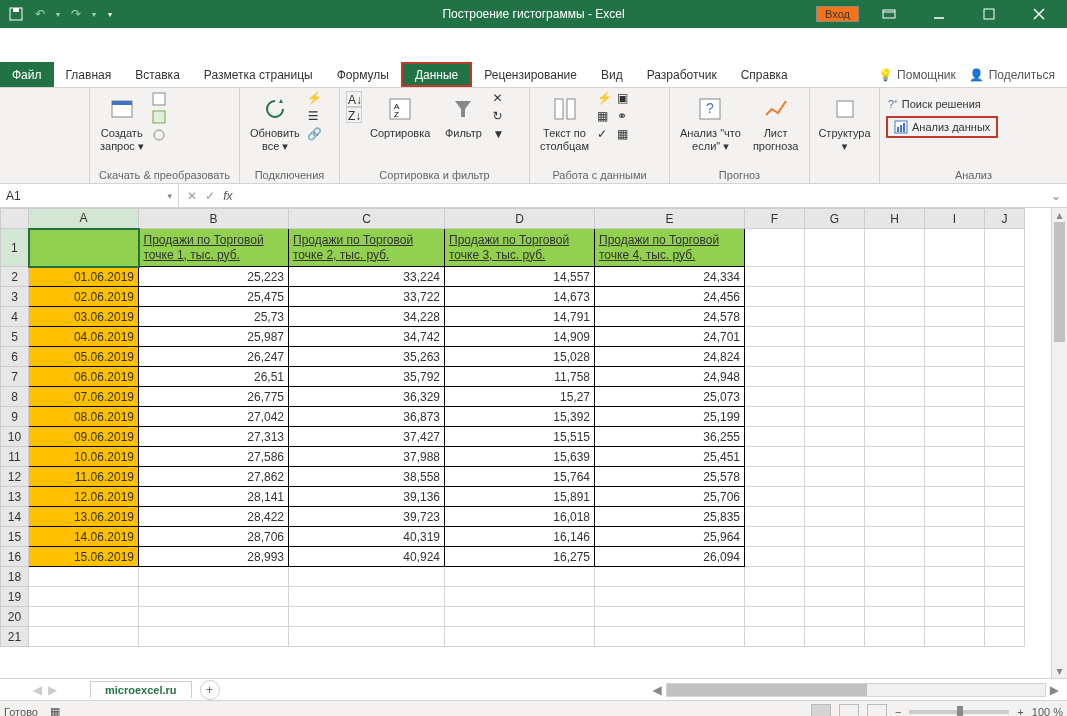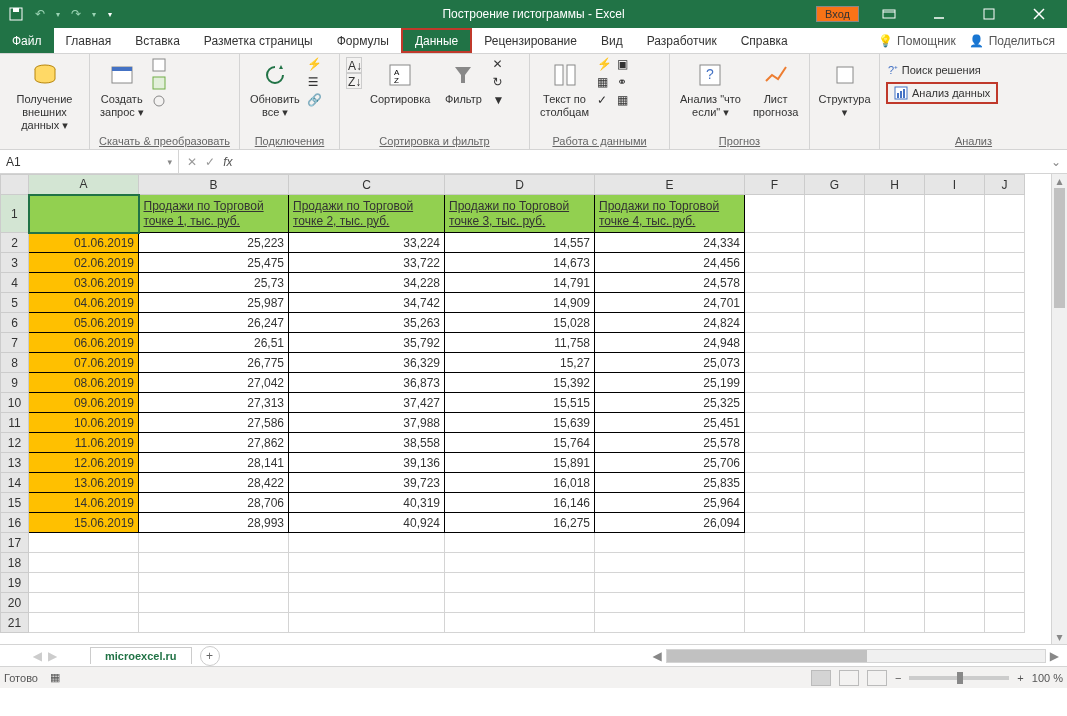--- a/index.html
+++ b/index.html
@@ -8,32 +8,32 @@
 
 .titlebar { height: 28px; background: #217346; display: flex; align-items: center; color: #fff; position: relative; }
 .qat { display: flex; align-items: center; gap: 8px; padding-left: 8px; }
 .qat-icon { width: 16px; height: 16px; display: flex; align-items: center; justify-content: center; }
 .title-center { position: absolute; left: 50%; transform: translateX(-50%); font-size: 12px; }
 .title-right { margin-left: auto; display: flex; align-items: center; gap: 10px; padding-right: 8px; }
 .login-btn { background: #f97316; color: #333; padding: 1px 8px; border: 1px solid #888; font-size: 11px; }
 .win-btn { width: 40px; height: 28px; display: flex; align-items: center; justify-content: center; color: #fff; }
 
 
-.menu { height: 26px; background: #fff; display: flex; align-items: stretch; border-bottom: 1px solid #d4d4d4; }
+.menu { height: 26px; background: #fff; display: flex; align-items: stretch; border-bottom: 1px solid #d4d4d4; margin-top: 34px; }
 .menu-tab { padding: 0 12px; display: flex; align-items: center; font-size: 12px; color: #333; cursor: pointer; }
 .menu-tab.file { background: #217346; color: #fff; }
 .menu-tab.active { background: #217346; color: #fff; border: 2px solid #c0392b; }
 .menu-right { margin-left: auto; display: flex; align-items: center; gap: 14px; padding-right: 12px; color: #555; }
 .menu-right-item { display: flex; align-items: center; gap: 4px; font-size: 12px; }
 
 
 .ribbon { height: 96px; background: #f3f2f1; border-bottom: 1px solid #d4d4d4; display: flex; }
 .ribbon-group { border-right: 1px solid #d4d4d4; display: flex; flex-direction: column; padding: 3px 6px 0; }
 .ribbon-group-content { flex: 1; display: flex; align-items: flex-start; gap: 4px; }
-.ribbon-group-label { text-align: center; font-size: 11px; color: #666; padding-bottom: 2px; text-decoration: underline; }
+.ribbon-group-label { text-align: center; font-size: 11px; color: #666; padding-bottom: 2px; }
 .ribbon-btn-large { display: flex; flex-direction: column; align-items: center; justify-content: flex-start; padding: 2px 4px; gap: 2px; min-width: 50px; text-align: center; font-size: 11px; line-height: 1.2; }
 .ribbon-icon { width: 32px; height: 32px; display: flex; align-items: center; justify-content: center; }
 .ribbon-icon-s { width: 16px; height: 16px; }
 .ribbon-col { display: flex; flex-direction: column; gap: 2px; align-items: flex-start; }
 .ribbon-small-btn { display: flex; align-items: center; gap: 4px; font-size: 11px; padding: 1px 2px; }
 .analysis-btn { border: 2px solid #c0392b; padding: 2px 6px; display: flex; align-items: center; gap: 4px; font-size: 11px; }
 
 
 .formula-bar { height: 24px; border-bottom: 1px solid #d4d4d4; display: flex; align-items: center; background: #fff; }
 .name-box { width: 179px; border-right: 1px solid #d4d4d4; padding: 0 6px; display: flex; align-items: center; justify-content: space-between; height: 100%; }
@@ -139,32 +139,20 @@
       </div>
     <div class="menu-right-item">
         <span>👤</span>
         <span>Поделиться</span>
       </div>
   </div>
 </div>
 
 <div class="ribbon">
   <div class="ribbon-group" style="width:90px">
-    <div class="ribbon-group-content">
-      <div class="ribbon-btn-large">
-        <span class="ribbon-icon">
-            <svg width="28" height="28">
-              <ellipse cx="14" cy="8" rx="10" ry="4" fill="#ffd966" stroke="#b8860b"></ellipse>
-              <path d="M4 8 v10 a10 4 0 0 0 20 0 V8" fill="#ffd966" stroke="#b8860b"></path>
-            </svg>
-          </span>
-        <span style="white-space:pre-line">Получение
-внешних данных ▾</span>
-      </div>
-    </div>
     <div class="ribbon-group-label"></div>
   </div>
 
   <div class="ribbon-group" style="width:150px">
     <div class="ribbon-group-content">
       <div class="ribbon-btn-large">
         <span class="ribbon-icon">
             <svg width="28" height="28">
               <rect x="4" y="6" width="20" height="16" fill="#fff" stroke="#888"></rect>
               <rect x="4" y="6" width="20" height="4" fill="#4472c4"></rect>
@@ -483,21 +471,21 @@
             <td class="cell"></td>
             <td class="cell"></td>
             <td class="cell"></td>
           </tr>
           <tr>
             <td class="row-header">10</td>
             <td class="cell hdr-orange">09.06.2019</td>
             <td class="cell data">27,313</td>
             <td class="cell data">37,427</td>
             <td class="cell data">15,515</td>
-            <td class="cell data">25,325</td>
+            <td class="cell data">36,255</td>
             <td class="cell"></td>
             <td class="cell"></td>
             <td class="cell"></td>
             <td class="cell"></td>
             <td class="cell"></td>
           </tr>
           <tr>
             <td class="row-header">11</td>
             <td class="cell hdr-orange">10.06.2019</td>
             <td class="cell data">27,586</td>
@@ -562,33 +550,20 @@
             <td class="cell"></td>
             <td class="cell"></td>
           </tr>
           <tr>
             <td class="row-header">16</td>
             <td class="cell hdr-orange">15.06.2019</td>
             <td class="cell data">28,993</td>
             <td class="cell data">40,924</td>
             <td class="cell data">16,275</td>
             <td class="cell data">26,094</td>
-            <td class="cell"></td>
-            <td class="cell"></td>
-            <td class="cell"></td>
-            <td class="cell"></td>
-            <td class="cell"></td>
-          </tr>
-          <tr>
-            <td class="row-header">17</td>
-            <td class="cell"></td>
-            <td class="cell"></td>
-            <td class="cell"></td>
-            <td class="cell"></td>
-            <td class="cell"></td>
             <td class="cell"></td>
             <td class="cell"></td>
             <td class="cell"></td>
             <td class="cell"></td>
             <td class="cell"></td>
           </tr>
           <tr>
             <td class="row-header">18</td>
             <td class="cell"></td>
             <td class="cell"></td>

